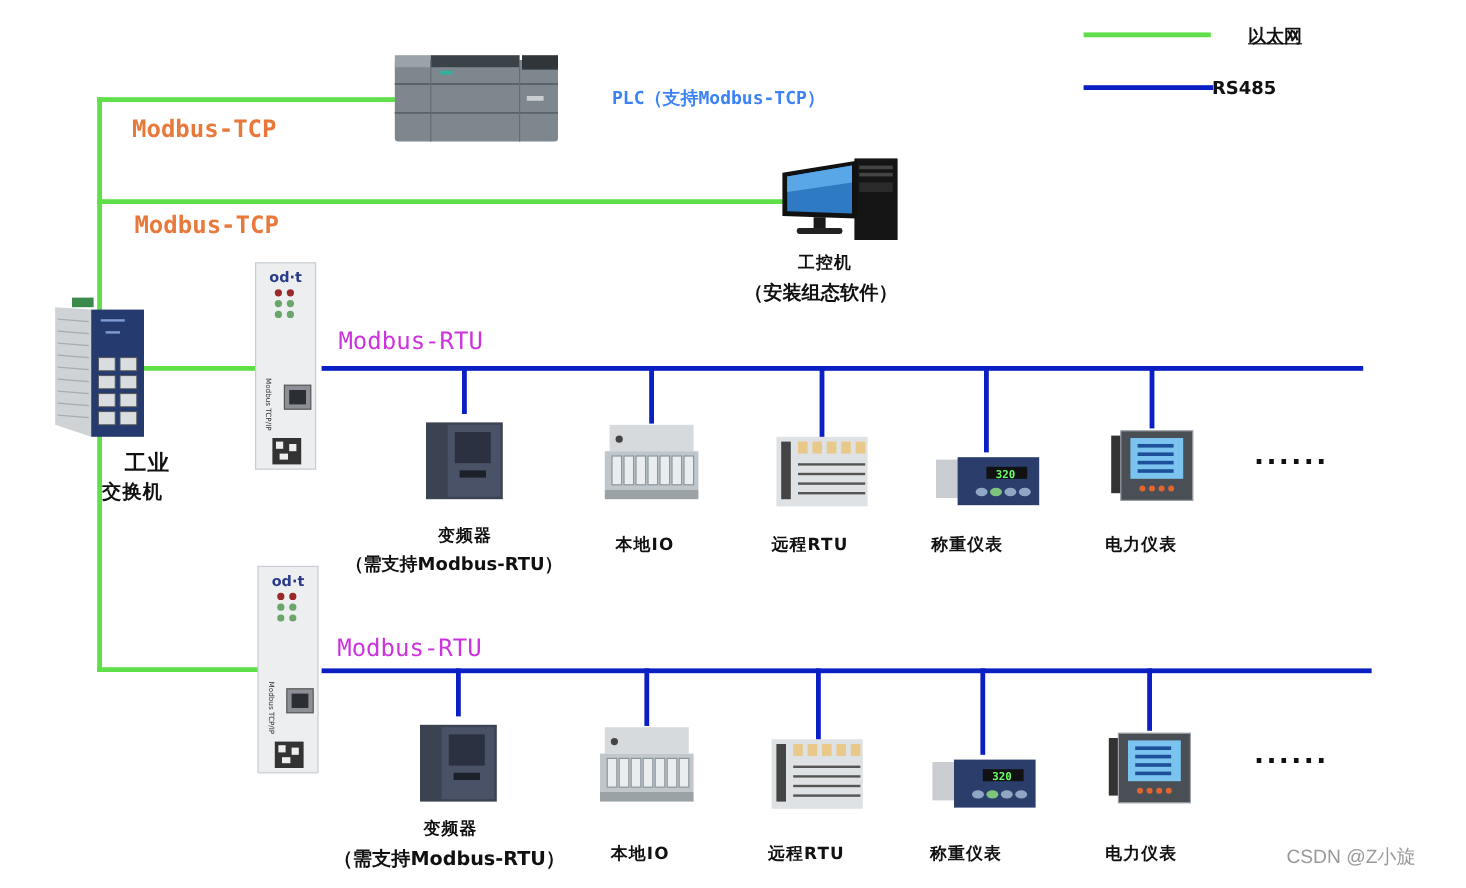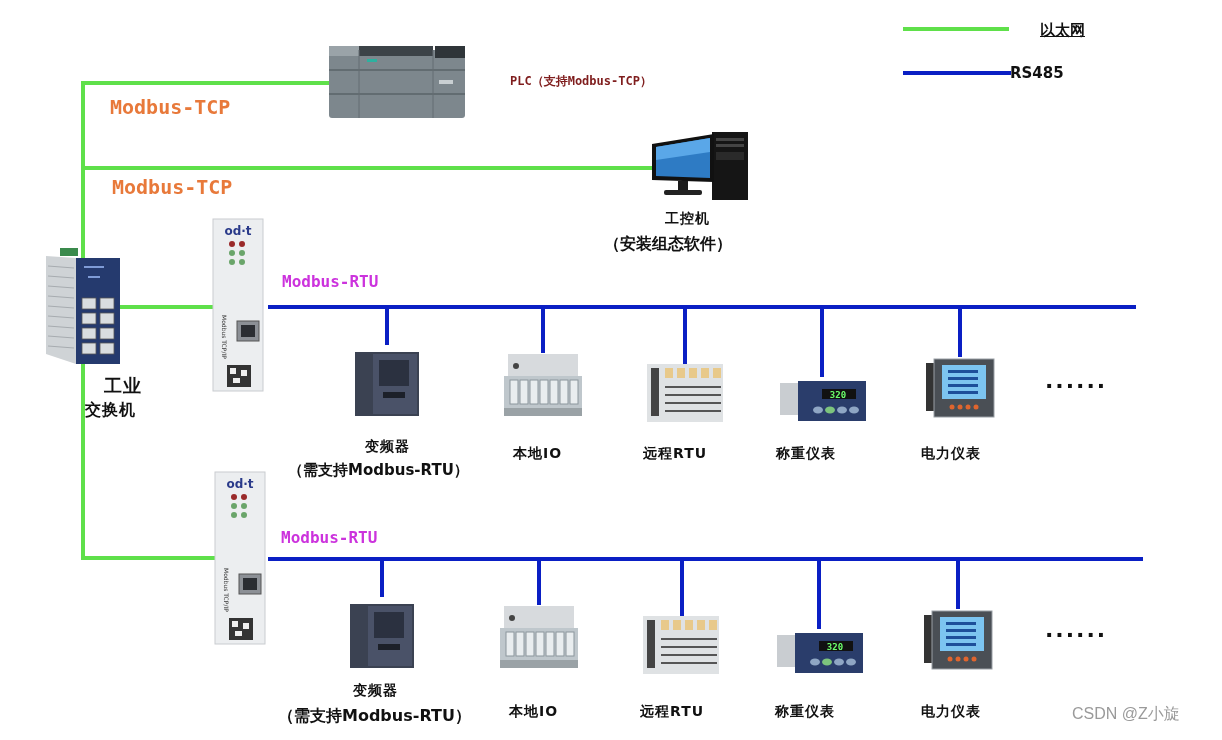--- a/index.html
+++ b/index.html
@@ -1,24 +1,24 @@
 <!DOCTYPE html>
 <html><head>
 <meta charset="utf-8">
 <style>
   html,body{margin:0;padding:0;background:#ffffff;}
   body{width:1222px;height:740px;position:relative;overflow:hidden;font-family:"DejaVu Sans","Liberation Sans",sans-serif;}
   .eth{position:absolute;background:#5fe04a;}
   .rs{position:absolute;background:#0a1fc4;}
   .legend-label{position:absolute;font-weight:bold;font-size:15px;color:#111;}
   .proto-tcp{position:absolute;font-family:"DejaVu Sans Mono","Liberation Mono",monospace;font-weight:bold;font-size:20px;color:#e8793a;}
-  .proto-rtu{position:absolute;font-family:"DejaVu Sans Mono","Liberation Mono",monospace;font-weight:bold;font-size:16px;color:#cc33dd;}
+  .proto-rtu{position:absolute;font-family:"DejaVu Sans Mono","Liberation Mono",monospace;font-weight:normal;font-size:20px;color:#cc33dd;}
   .lbl{position:absolute;font-weight:bold;font-size:14px;color:#111;text-align:center;white-space:nowrap;letter-spacing:1px;}
   .lbl-sm{position:absolute;font-weight:bold;font-size:15px;color:#111;text-align:center;white-space:nowrap;}
-  .plc-caption{position:absolute;font-family:"DejaVu Sans Mono","Liberation Mono",monospace;font-weight:bold;font-size:12px;color:#7f1d1d;white-space:nowrap;}
+  .plc-caption{position:absolute;font-family:"DejaVu Sans Mono","Liberation Mono",monospace;font-weight:bold;font-size:15px;color:#3b82f6;white-space:nowrap;}
   .dots{position:absolute;font-weight:bold;font-size:22px;letter-spacing:2px;color:#111;}
   .watermark{position:absolute;font-family:"Liberation Sans",sans-serif;font-size:16px;color:#9a9a9a;}
   .dev{position:absolute;}
 </style>
 </head>
 <body>
 
 <div class="eth" style="left:903px;top:27px;width:106px;height:4px;"></div>
 <div class="legend-label" style="left:1040px;top:21px;text-decoration:underline;">以太网</div>
 <div class="rs" style="left:903px;top:71px;width:108px;height:4px;"></div>
@@ -52,21 +52,21 @@
   <rect x="66" y="8" width="28" height="3" fill="#444"></rect>
   <rect x="66" y="14" width="28" height="3" fill="#444"></rect>
   <rect x="66" y="22" width="28" height="8" fill="#2a2a2a"></rect>
   <polygon points="2,14 64,4 64,52 2,50" fill="#111"></polygon>
   <polygon points="6,17 60,8 60,48 6,46" fill="#2e7bc4"></polygon>
   <polygon points="6,17 60,8 60,22 6,30" fill="#5aa7e8"></polygon>
   <rect x="28" y="51" width="10" height="10" fill="#1a1a1a"></rect>
   <rect x="14" y="60" width="38" height="5" rx="2" fill="#222"></rect>
 </svg>
 <div class="lbl" style="left:665px;top:210px;">工控机</div>
-<div class="lbl-sm" style="left:604px;top:234px;font-size:16px;">（安装组态软件）</div>
+<div class="lbl-sm" style="left:620px;top:234px;font-size:16px;">（安装组态软件）</div>
 
 <svg class="dev" style="left:44px;top:246px;" width="78" height="120" viewBox="0 0 78 120">
   <rect x="16" y="2" width="18" height="8" fill="#3a8a4c"></rect>
   <polygon points="2,10 32,12 32,118 2,108" fill="#cfd3d6"></polygon>
   <g stroke="#a7acb0" stroke-width="1">
     <line x1="4" y1="20" x2="30" y2="22"></line>
       <line x1="4" y1="30" x2="30" y2="32"></line>
     <line x1="4" y1="40" x2="30" y2="42"></line>
       <line x1="4" y1="50" x2="30" y2="52"></line>
     <line x1="4" y1="60" x2="30" y2="62"></line>

